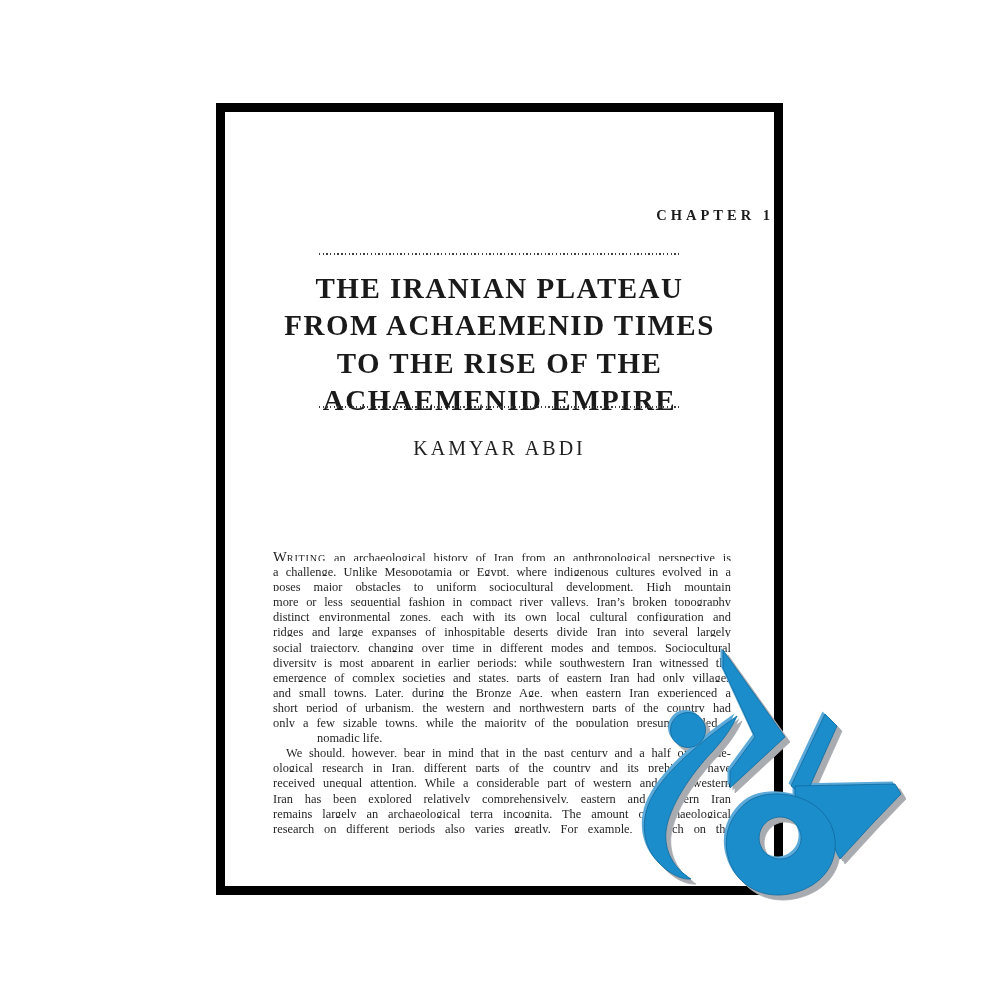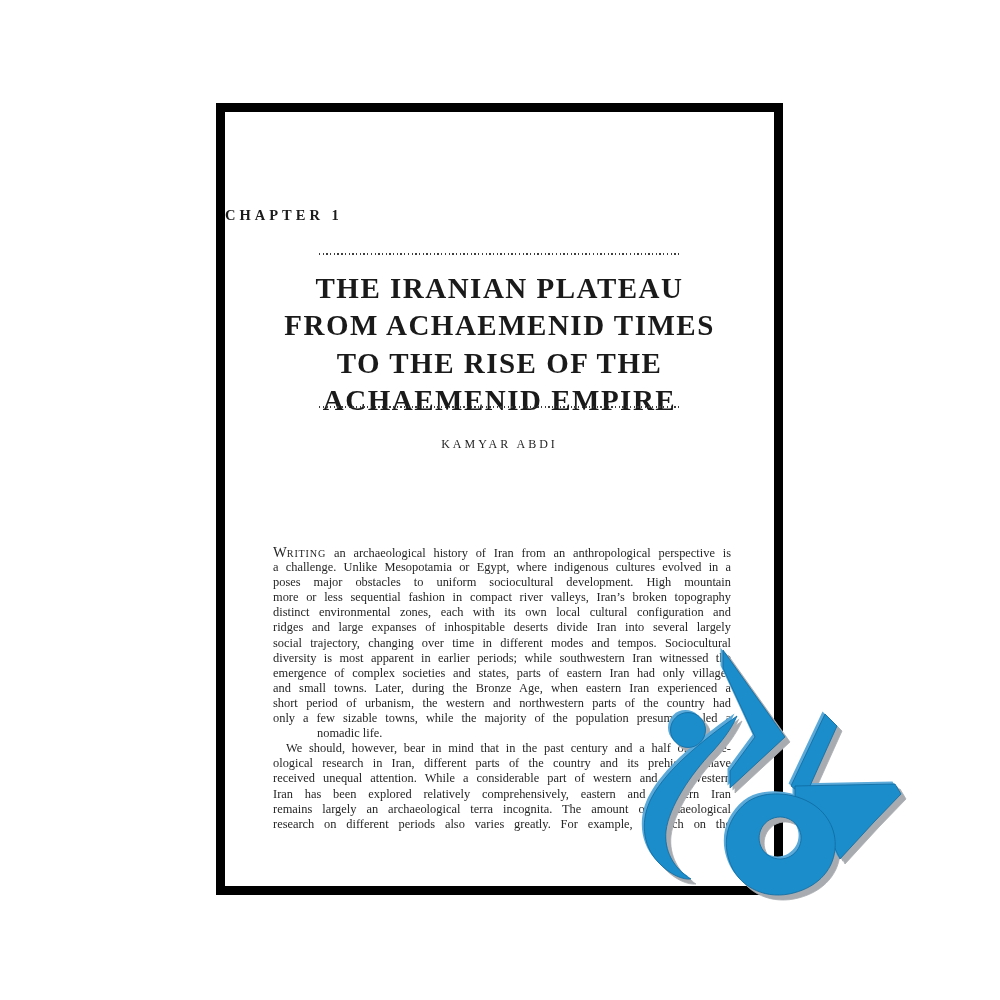--- a/index.html
+++ b/index.html
@@ -1,32 +1,32 @@
 <!DOCTYPE html>
 <html><head>
 <meta charset="utf-8">
 <style>
   html,body{margin:0;padding:0;background:#fff;}
   .canvas{position:relative;width:1000px;height:1000px;background:#ffffff;overflow:hidden;
           font-family:"Liberation Serif","DejaVu Serif",serif;color:#262626;}
   .book-page{position:absolute;left:216px;top:103px;width:567px;height:792px;
              background:#ffffff;border:9px solid #000;box-sizing:border-box;}
-  .chapter-label{position:absolute;top:95px;left:0;right:0;text-align:left;
+  .chapter-label{position:absolute;top:95px;left:0;right:0;text-align:right;
                  font-size:14.5px;font-weight:700;letter-spacing:4px;color:#1c1c1c;}
   .rule{position:absolute;left:0;right:0;margin:0 auto;width:361px;height:2px;
         background:repeating-linear-gradient(90deg,#3d3d3d 0 1.3px,transparent 1.3px 3.7px);}
   .rule-top{top:141px;}
   .rule-bottom{top:294px;}
   .title{position:absolute;top:146px;left:0;right:0;margin:12px;text-align:center;
          font-size:29px;line-height:37.4px;font-weight:700;letter-spacing:1.5px;color:#1a1a1a;}
   .title-line{display:block;white-space:nowrap;}
   .author{position:absolute;top:325px;left:0;right:0;text-align:center;
-          font-size:12px;letter-spacing:3px;color:#1f1f1f;}
+          font-size:20px;letter-spacing:3px;color:#1f1f1f;}
   .body-text{position:absolute;top:434px;left:48px;width:458px;font-size:12.4px;color:#262626;}
-  .bl{height:15.1px;line-height:13px;overflow:hidden;
+  .bl{height:15.1px;line-height:22px;overflow:hidden;
       text-align:justify;text-align-last:justify;white-space:normal;}
   .bl.para-end{text-align-last:left;margin-left:44px;}
   .lines.p2 .bl:first-child{text-indent:13px;}
   .lead-cap{font-size:14.6px;}
   .lead-sc{font-size:10.2px;letter-spacing:0.8px;}
   .watermark{position:absolute;left:633px;top:645px;width:272px;height:252px;}
   .watermark svg{filter:drop-shadow(5px 5px 0 #a8acb0);}
 </style>
 </head>
 <body>

